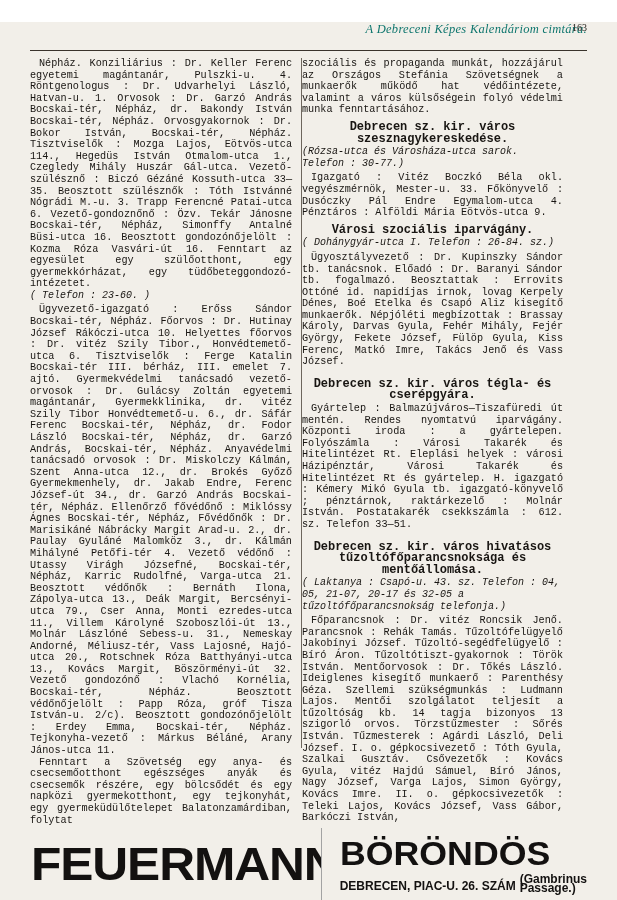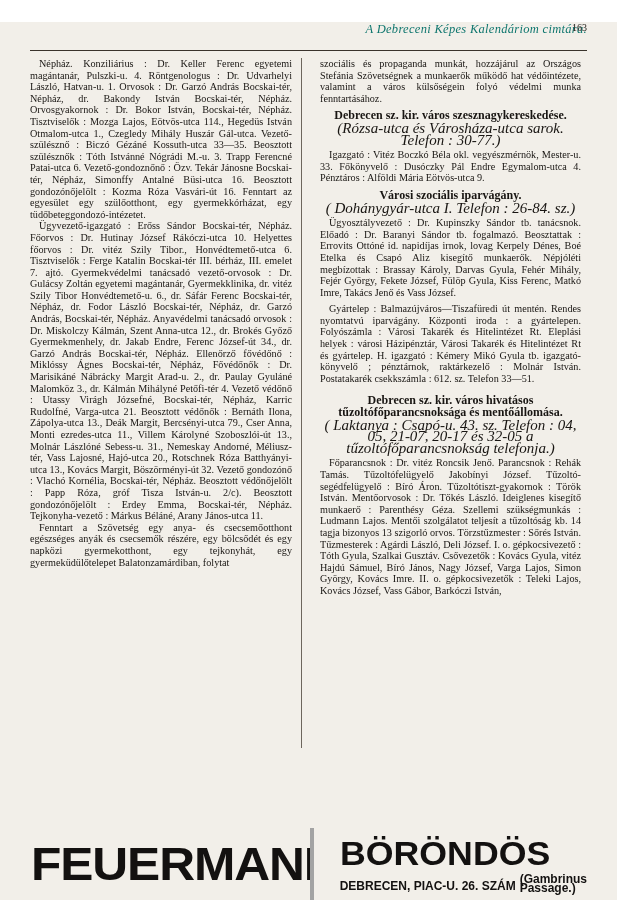--- a/index.html
+++ b/index.html
@@ -41,22 +41,22 @@
     position: absolute;
     right: 0;
     top: 0;
     font-weight: normal;
     font-size: 10px;
     font-style: normal;
   }
   .columns {
     display: flex;
     margin: 7px 30px 0 30px;
-    gap: 18px;
     height: 690px;
+    font-family: Liberation Mono, monospace;
   }
   .col {
     width: 261px;
     font-size: 10.2px;
     line-height: 11.6px;
     text-align: justify;
     position: relative;
   }
   .col.left {
     border-right: 1px solid #6d665d;
@@ -75,25 +75,25 @@
   }
   .secthead {
     text-align: center;
     font-weight: bold;
     margin-top: 6px;
     margin-bottom: 1px;
     text-indent: 0;
     font-size: 12px;
   }
   .sub-italic {
-    text-align: center;
+    text-align: left;
     font-style: italic;
     margin-bottom: 3px;
     text-indent: 0;
-    font-size: 15px;
+    font-size: 10px;
   }
   .gap {
     height: 5px;
   }
 
   
   .ad {
     position: absolute;
     left: 31px;
     right: 30px;
@@ -115,22 +115,22 @@
     font-size: 46px;
     letter-spacing: -1px;
     line-height: 50px;
     color: #131110;
     transform: scaleX(1.08);
     transform-origin: left center;
     white-space: nowrap;
   }
   .ad-right {
     flex: 1;
-    border-left: 4px solid #a3a3a3;
-    padding-left: 26px;
+    border-left: 1px solid #a3a3a3;
+    padding-left: 18px;
     display: flex;
     flex-direction: column;
     justify-content: center;
   }
   .ad-borondos {
     font-family: "Liberation Sans", sans-serif;
     font-weight: bold;
     font-size: 34px;
     line-height: 36px;
     letter-spacing: 0px;
@@ -169,36 +169,38 @@
 
   <div class="header">
     <div class="header-title">A Debreceni Képes Kalendáriom cimtára.</div>
     <div class="header-pageno">163</div>
   </div>
 
   <div class="columns">
 
     <div class="col left">
       <p>Népház. Konziliárius : Dr. Keller Ferenc egyetemi magántanár, Pulszki-u. 4. Röntgenologus : Dr. Udvarhelyi László, Hatvan-u. 1. Orvosok : Dr. Garzó András Bocskai-tér, Népház, dr. Bakondy István Bocskai-tér, Népház. Orvosgyakornok : Dr. Bokor István, Bocskai-tér, Népház. Tisztviselők : Mozga Lajos, Eötvös-utca 114., Hegedüs István Otmalom-utca 1., Czegledy Mihály Huszár Gál-utca. Vezető-szülésznő : Biczó Gézáné Kossuth-utca 33—35. Beosztott szülésznők : Tóth Istvánné Nógrádi M.-u. 3. Trapp Ferencné Patai-utca 6. Vezető-gondoznőnő : Özv. Tekár Jánosne Bocskai-tér, Népház, Simonffy Antalné Büsi-utca 16. Beosztott gondozónőjelölt : Kozma Róza Vasvári-út 16. Fenntart az egyesület egy szülőotthont, egy gyermekkórházat, egy tüdőbeteggondozó-intézetet.</p>
+      <p class="sub-italic">( Telefon : 23-60. )</p>
       <p>Ügyvezető-igazgató : Erőss Sándor Bocskai-tér, Népház. Főorvos : Dr. Hutinay József Rákóczi-utca 10. Helyettes főorvos : Dr. vitéz Szily Tibor., Honvédtemető-utca 6. Tisztviselők : Ferge Katalin Bocskai-tér III. bérház, III. emelet 7. ajtó. Gyermekvédelmi tanácsadó vezető-orvosok : Dr. Gulácsy Zoltán egyetemi magántanár, Gyermekklinika, dr. vitéz Szily Tibor Honvédtemető-u. 6., dr. Sáfár Ferenc Bocskai-tér, Népház, dr. Fodor László Bocskai-tér, Népház, dr. Garzó András, Bocskai-tér, Népház. Anyavédelmi tanácsadó orvosok : Dr. Miskolczy Kálmán, Szent Anna-utca 12., dr. Brokés Győző Gyermekmenhely, dr. Jakab Endre, Ferenc József-út 34., dr. Garzó András Bocskai-tér, Népház. Ellenőrző fővédőnő : Miklóssy Ágnes Bocskai-tér, Népház, Fővédőnők : Dr. Marisikáné Nábrácky Margit Arad-u. 2., dr. Paulay Gyuláné Malomköz 3., dr. Kálmán Mihályné Petőfi-tér 4. Vezető védőnő : Utassy Virágh Józsefné, Bocskai-tér, Népház, Karric Rudolfné, Varga-utca 21. Beosztott védőnők : Bernáth Ilona, Zápolya-utca 13., Deák Margit, Bercsényi-utca 79., Cser Anna, Monti ezredes-utca 11., Villem Károlyné Szoboszlói-út 13., Molnár Lászlóné Sebess-u. 31., Nemeskay Andorné, Méliusz-tér, Vass Lajosné, Hajó-utca 20., Rotschnek Róza Batthyányi-utca 13., Kovács Margit, Böszörményi-út 32. Vezető gondozónő : Vlachó Kornélia, Bocskai-tér, Népház. Beosztott védőnőjelölt : Papp Róza, gróf Tisza István-u. 2/c). Beosztott gondozónőjelölt : Erdey Emma, Bocskai-tér, Népház. Tejkonyha-vezető : Márkus Béláné, Arany János-utca 11.</p>
       <p>Fenntart a Szövetség egy anya- és csecsemőotthont egészséges anyák és csecsemők részére, egy bölcsődét és egy napközi gyermekotthont, egy tejkonyhát, egy gyermeküdülőtelepet Balatonzamárdiban, folytat</p>
     </div>
 
     <div class="col right">
       <p class="noind">szociális és propaganda munkát, hozzájárul az Országos Stefánia Szövetségnek a munkaerők működő hat védőintézete, valamint a város külsőségein folyó védelmi munka fenntartásához.</p>
 
       <p class="secthead">Debrecen sz. kir. város szesznagykereskedése.</p>
       <p class="sub-italic">(Rózsa-utca és Városháza-utca sarok. Telefon : 30-77.)</p>
       <p>Igazgató : Vitéz Boczkó Béla okl. vegyészmérnök, Mester-u. 33. Főkönyvelő : Dusóczky Pál Endre Egymalom-utca 4. Pénztáros : Alföldi Mária Eötvös-utca 9.</p>
 
       <p class="secthead">Városi szociális iparvágány.</p>
       <p class="sub-italic">( Dohánygyár-utca I. Telefon : 26-84. sz.)</p>
       <p>Ügyosztályvezető : Dr. Kupinszky Sándor tb. tanácsnok. Előadó : Dr. Baranyi Sándor tb. fogalmazó. Beosztattak : Errovits Ottóné id. napidíjas irnok, lovag Kerpely Dénes, Boé Etelka és Csapó Aliz kisegítő munkaerők. Népjóléti megbízottak : Brassay Károly, Darvas Gyula, Fehér Mihály, Fejér György, Fekete József, Fülöp Gyula, Kiss Ferenc, Matkó Imre, Takács Jenő és Vass József.</p>
 
       <div class="gap"></div>
+      <p class="secthead">Debrecen sz. kir. város tégla- és cserépgyára.</p>
       <p>Gyártelep : Balmazújváros—Tiszafüredi út mentén. Rendes nyomtatvú iparvágány. Központi iroda : a gyártelepen. Folyószámla : Városi Takarék és Hitelintézet Rt. Eleplási helyek : városi Házipénztár, Városi Takarék és Hitelintézet Rt és gyártelep. H. igazgató : Kémery Mikó Gyula tb. igazgató-könyvelő ; pénztárnok, raktárkezelő : Molnár István. Postatakarék csekkszámla : 612. sz. Telefon 33—51.</p>
 
       <div class="gap"></div>
       <p class="secthead">Debrecen sz. kir. város hivatásos tűzoltófőparancsnoksága és mentőállomása.</p>
       <p class="sub-italic">( Laktanya : Csapó-u. 43. sz. Telefon : 04, 05, 21-07, 20-17 és 32-05 a tűzoltófőparancsnokság telefonja.)</p>
       <p>Főparancsnok : Dr. vitéz Roncsik Jenő. Parancsnok : Rehák Tamás. Tűzoltófelügyelő Jakobínyi József. Tűzoltó-segédfelügyelő : Bíró Áron. Tűzoltótiszt-gyakornok : Török István. Mentőorvosok : Dr. Tőkés László. Ideiglenes kisegítő munkaerő : Parenthésy Géza. Szellemi szükségmunkás : Ludmann Lajos. Mentői szolgálatot teljesít a tűzoltóság kb. 14 tagja bizonyos 13 szigorló orvos. Törzstűzmester : Sőrés István. Tűzmesterek : Agárdi László, Deli József. I. o. gépkocsivezető : Tóth Gyula, Szalkai Gusztáv. Csővezetők : Kovács Gyula, vitéz Hajdú Sámuel, Bíró János, Nagy József, Varga Lajos, Simon György, Kovács Imre. II. o. gépkocsivezetők : Teleki Lajos, Kovács József, Vass Gábor, Barkóczi István,</p>
     </div>
 
   </div>
 

